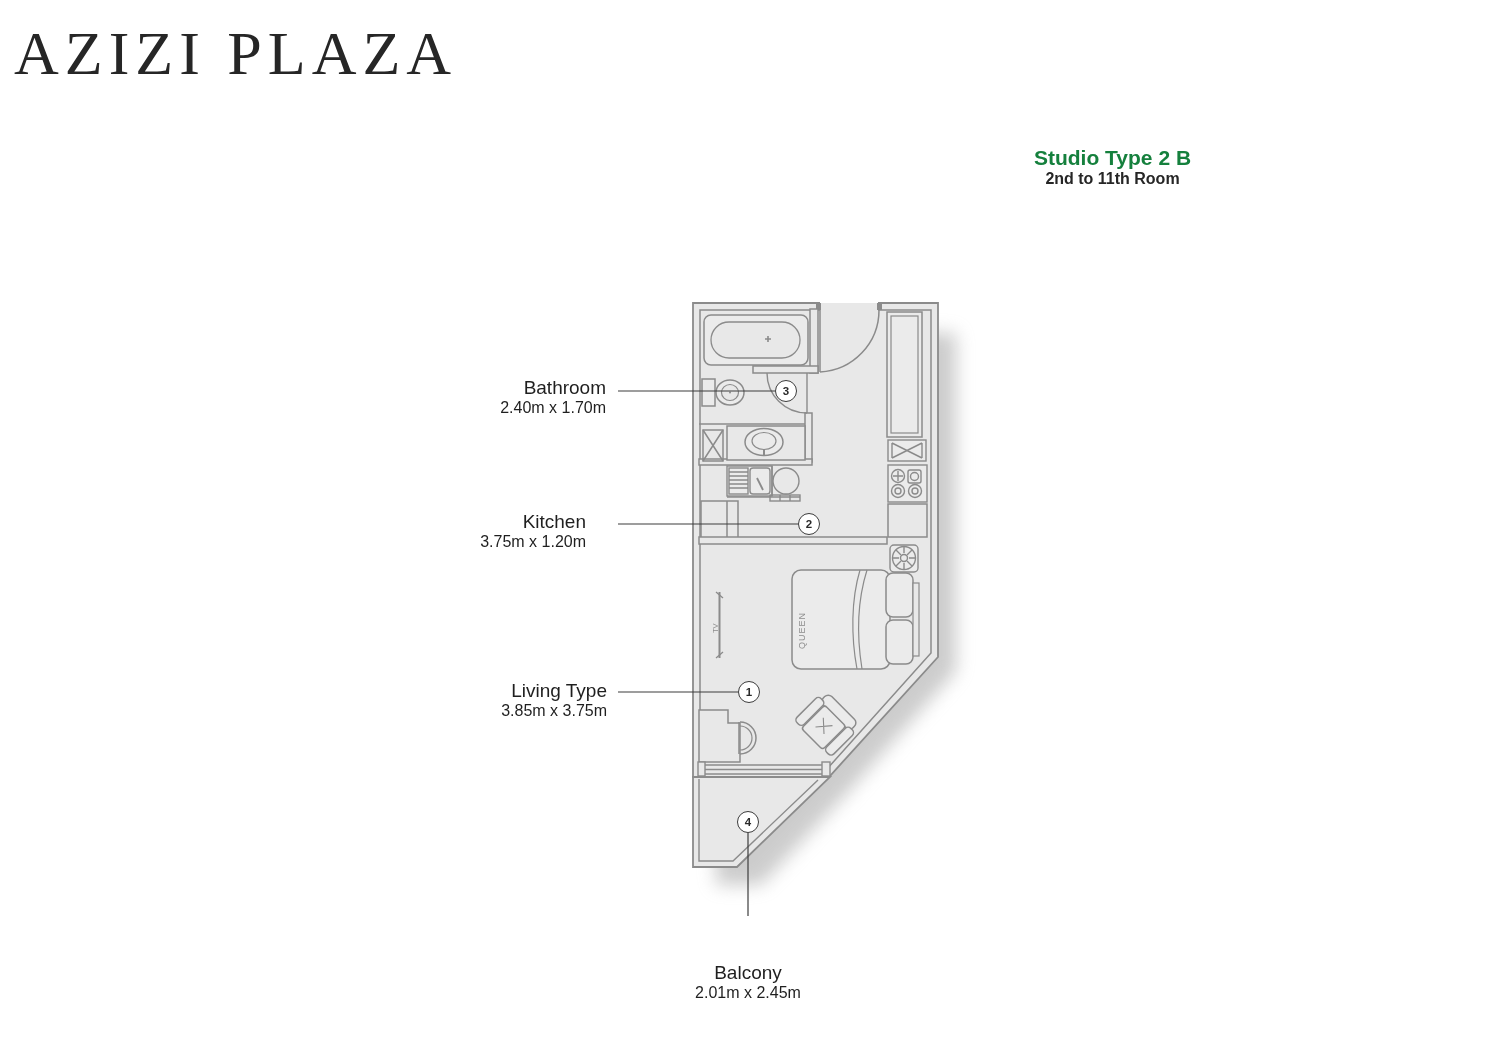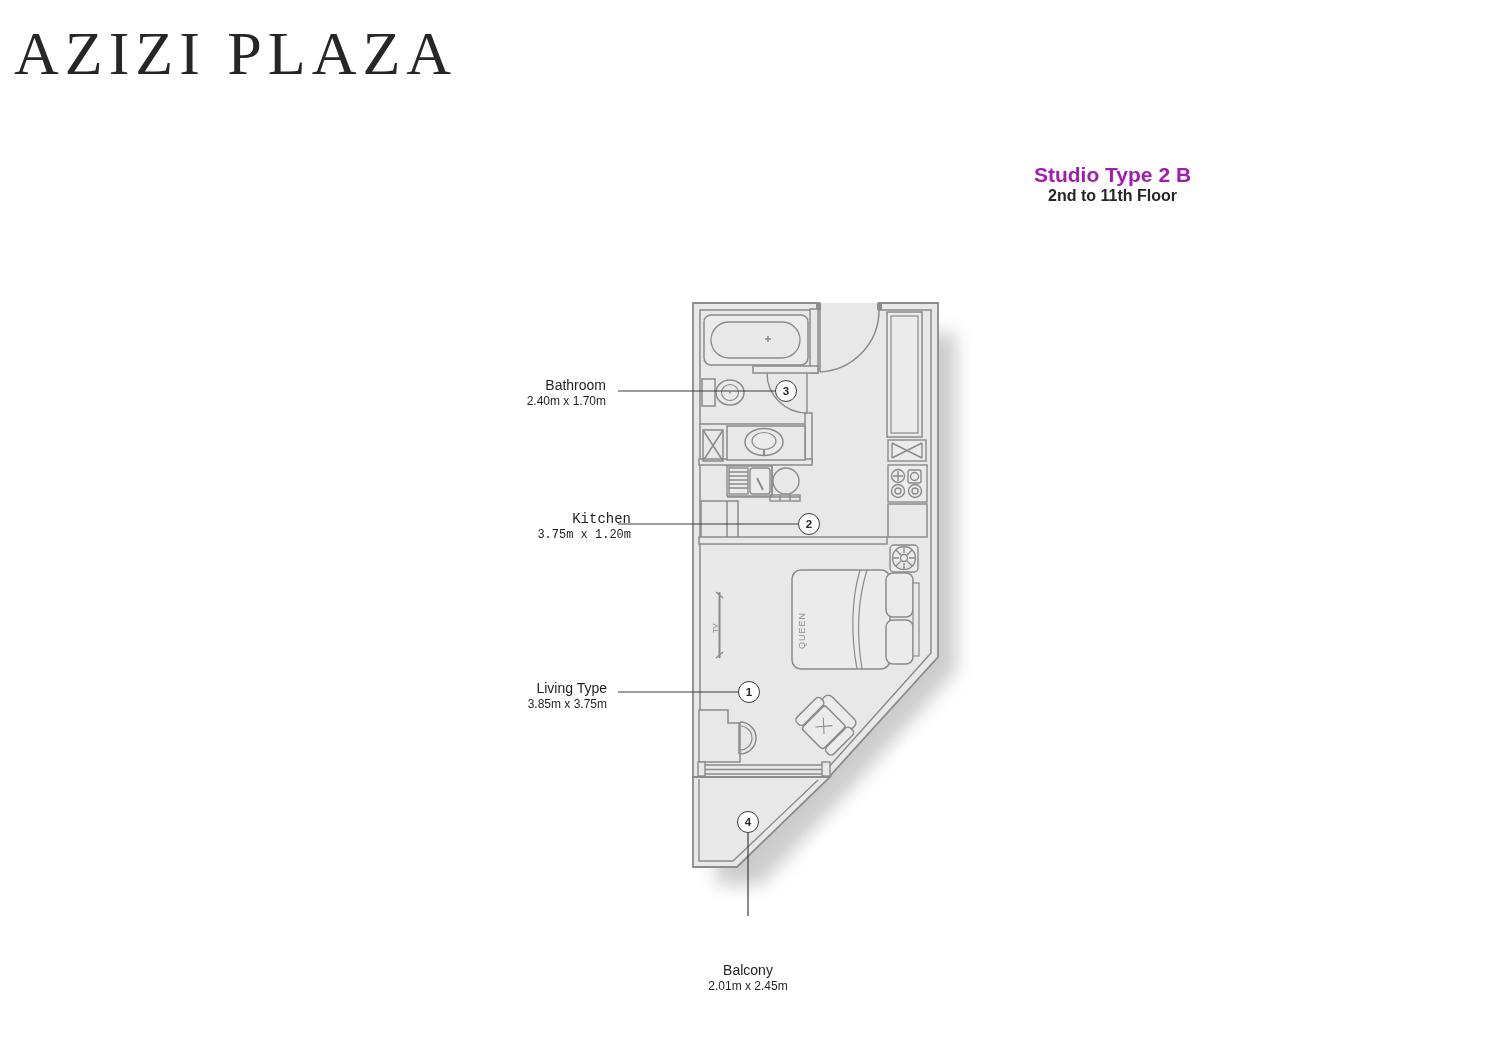--- a/index.html
+++ b/index.html
@@ -1,28 +1,28 @@
 <!DOCTYPE html>
 <html><head>
 <meta charset="utf-8">
 <style>
   html,body{margin:0;padding:0;background:#ffffff;}
   .page{position:relative;width:1500px;height:1061px;background:#fff;overflow:hidden;
         font-family:"Liberation Sans",sans-serif;color:#2d2d2d;}
   .brand{position:absolute;left:14px;top:18px;margin:0;font-family:"Liberation Serif",serif;
          font-weight:400;font-size:62px;letter-spacing:6px;color:#262626;white-space:nowrap;}
   .unit-block{position:absolute;left:970px;top:146px;width:285px;text-align:center;}
-  .unit-type{font-size:21px;font-weight:bold;color:#a21caf;line-height:1.1;margin-top:17px;}
+  .unit-type{font-size:21px;font-weight:bold;color:#15803d;line-height:1.1;}
   .unit-floors{font-size:16px;font-weight:bold;color:#262626;line-height:1.3;}
   .plan-svg{position:absolute;left:0;top:0;}
   .room-label{position:absolute;width:170px;text-align:right;line-height:1.18;}
-  .room-label .rname{font-size:14px;color:#1f1f1f;}
-  .room-label .rdims{font-size:12px;color:#1f1f1f;}
+  .room-label .rname{font-size:19px;color:#1f1f1f;}
+  .room-label .rdims{font-size:16px;color:#1f1f1f;}
   .label-bathroom{left:436px;top:377px;}
-  .label-kitchen{left:461px;top:511px;font-family:Liberation Mono, monospace;}
+  .label-kitchen{left:416px;top:511px;}
   .label-living{left:437px;top:680px;}
   .label-balcony{left:663px;top:922px;text-align:center;margin-top:40px;}
   .badge{position:absolute;width:22px;height:22px;border-radius:50%;background:#fff;
          border:1.6px solid #3c3c3c;box-sizing:border-box;display:flex;align-items:center;
          justify-content:center;font-size:11.5px;font-weight:bold;color:#2a2a2a;}
   .badge-3{left:775px;top:380px;}
   .badge-2{left:798px;top:513px;}
   .badge-1{left:738px;top:681px;}
   .badge-4{left:737px;top:811px;}
   .queen-label{position:absolute;left:797px;top:649px;transform-origin:0 0;
@@ -34,21 +34,21 @@
 </style>
 </head>
 <body>
 
 <div class="page">
 
   <h1 class="brand">AZIZI PLAZA</h1>
 
   <div class="unit-block">
     <div class="unit-type">Studio Type 2 B</div>
-    <div class="unit-floors">2nd to 11th Floor</div>
+    <div class="unit-floors">2nd to 11th Room</div>
   </div>
 
   <svg class="plan-svg" width="1500" height="1061" viewBox="0 0 1500 1061">
     <defs>
       <filter id="sh" x="-40%" y="-40%" width="180%" height="180%">
         <feGaussianBlur stdDeviation="9"></feGaussianBlur>
       </filter>
     </defs>
 
     <g>

